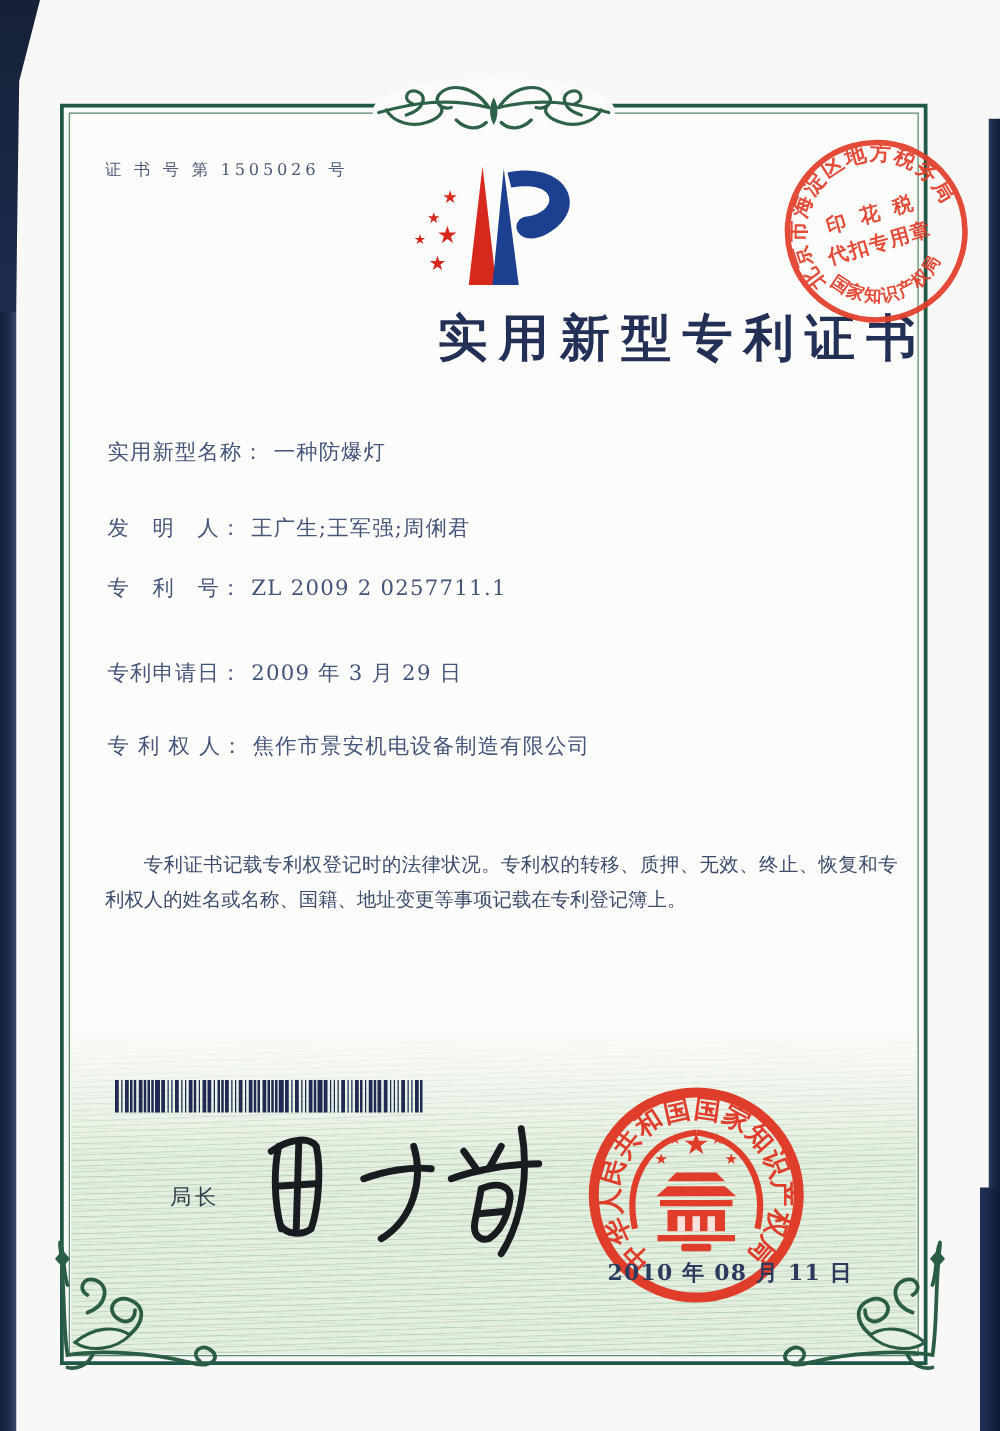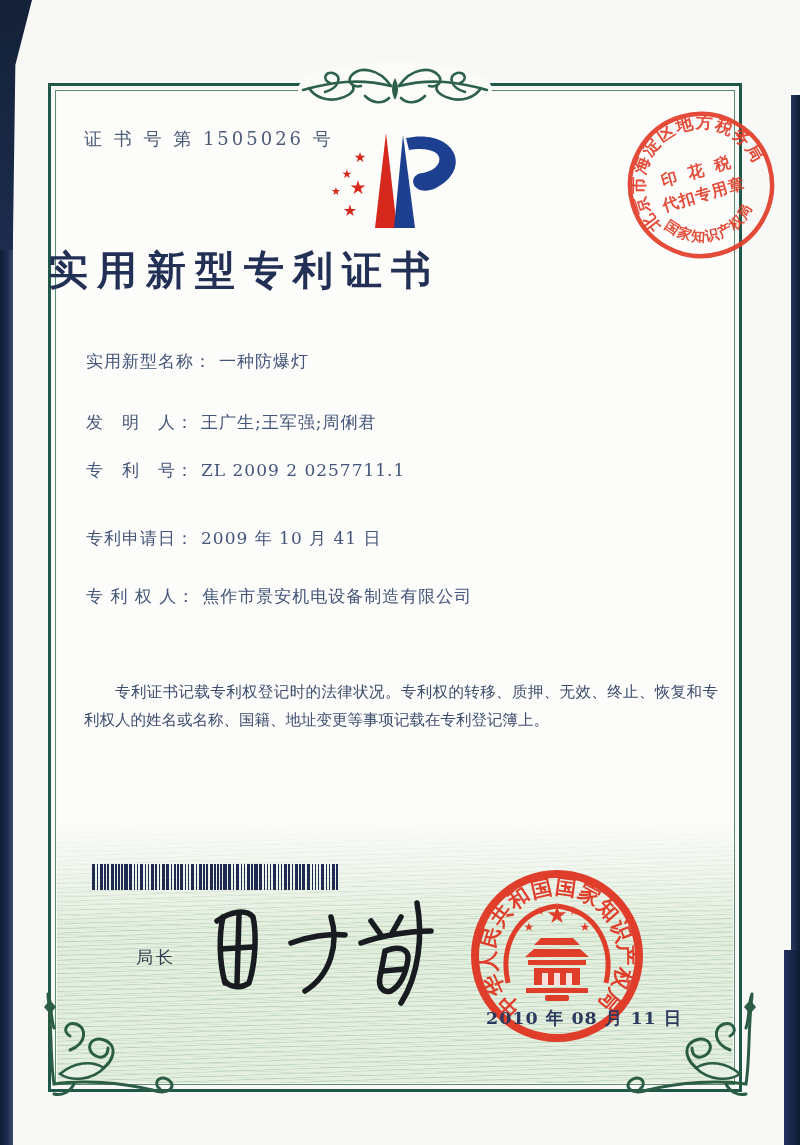--- a/index.html
+++ b/index.html
@@ -25,24 +25,24 @@
     border:1px solid #5a8b6f;box-sizing:border-box;}
   
   .interior{position:absolute;left:57px;top:92px;width:676px;height:991px;
     background-color:#e4efdf;
     background-image:
       repeating-linear-gradient(178deg, rgba(255,255,255,0) 0px, rgba(255,255,255,0) 3px, rgba(118,168,130,.34) 3.5px, rgba(255,255,255,0) 4.5px),
       repeating-linear-gradient(2deg, rgba(255,255,255,0) 0px, rgba(255,255,255,0) 5px, rgba(138,183,148,.22) 5.5px, rgba(255,255,255,0) 6.5px);}
   .sheet{position:absolute;left:57px;top:92px;width:676px;height:838px;
     background:linear-gradient(180deg,#fcfcfa 0%,#fcfcfa 87%,rgba(252,252,250,0) 100%);}
   
-  .cert-no{position:absolute;left:84px;top:127px;font-size:18px;letter-spacing:3px;
+  .cert-no{position:absolute;left:84px;top:127px;font-size:13px;letter-spacing:3px;
     color:#4b5b78;z-index:5;}
   .logo{position:absolute;left:322px;top:128px;width:156px;height:104px;z-index:5;}
-  .title{position:absolute;left:48px;width:694px;top:243px;text-align:left;
+  .title{position:absolute;left:48px;width:694px;top:243px;text-align:right;
     font-size:40px;font-weight:700;letter-spacing:9px;color:#233055;z-index:5;}
   .frow{position:absolute;left:86px;font-size:17px;color:#44557a;letter-spacing:1px;z-index:5;white-space:nowrap;}
   .frow .fvalue{margin-left:7px;}
   .r0{top:350px}.r1{top:411px}.r2{top:459px}.r3{top:527px}.r4{top:585px}.r5{top:644px}
   .paras{position:absolute;left:84px;top:679px;width:634px;font-size:15.5px;
     line-height:27.5px;color:#3d4d6d;text-align:justify;z-index:5;}
   .paras p{margin:0;text-indent:2em;}
   .barcode{position:absolute;left:92px;top:864px;width:250px;height:26px;z-index:6;
     display:flex;align-items:stretch;}
   .barcode i{display:block;background:#1e2a52;height:100%;}
@@ -137,21 +137,21 @@
   <div class="frow r0">
     <span class="flabel">实用新型名称：</span><span class="fvalue">一种防爆灯</span>
   </div>
   <div class="frow r1">
     <span class="flabel">发　明　人：</span><span class="fvalue">王广生;王军强;周俐君</span>
   </div>
   <div class="frow r2">
     <span class="flabel">专　利　号：</span><span class="fvalue">ZL 2009 2 0257711.1</span>
   </div>
   <div class="frow r3">
-    <span class="flabel">专利申请日：</span><span class="fvalue">2009 年 10 月 41 日</span>
+    <span class="flabel">专利申请日：</span><span class="fvalue">2009 年 3 月 29 日</span>
   </div>
   <div class="frow r4">
     <span class="flabel">专 利 权 人：</span><span class="fvalue">焦作市景安机电设备制造有限公司</span>
   </div>
 
   <div class="paras">
     <p>专利证书记载专利权登记时的法律状况。专利权的转移、质押、无效、终止、恢复和专利权人的姓名或名称、国籍、地址变更等事项记载在专利登记簿上。</p>
   </div>
 
   <div class="barcode" id="barcode">

